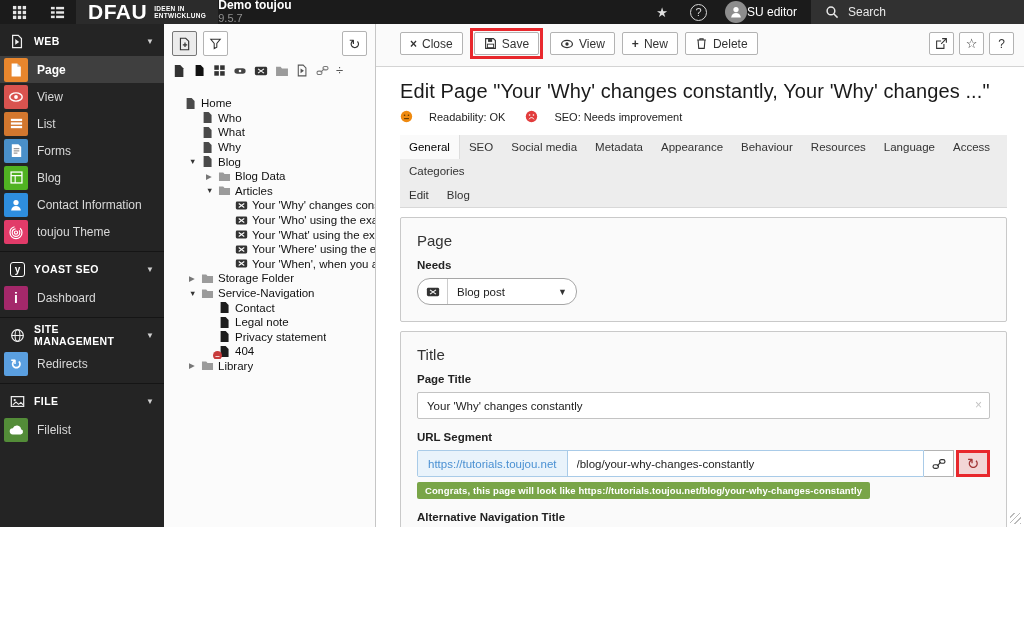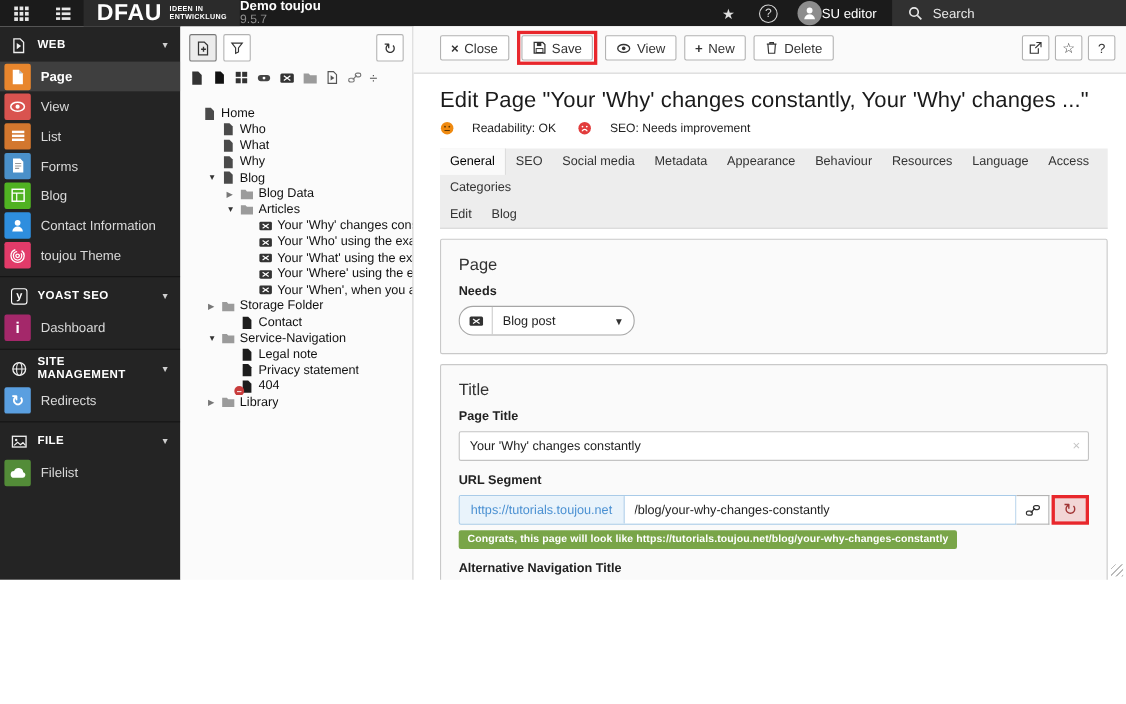--- a/index.html
+++ b/index.html
@@ -612,42 +612,42 @@
           <span class="ticon">
 
             <svg class="gi gi-folder">
               <use href="#s-folder"></use>
             </svg>
 
           </span>
           <span class="tlabel">Storage Folder</span>
         </div>
 
+        <div class="trow" data-depth="1" data-icon="folder" data-exp="open">
+          <span class="caret"></span>
+          <span class="ticon">
+
+            <svg class="gi gi-folder">
+              <use href="#s-folder"></use>
+            </svg>
+
+          </span>
+          <span class="tlabel">Service-Navigation</span>
+        </div>
+
         <div class="trow" data-depth="2" data-icon="doc" data-exp="leaf">
           <span class="caret"></span>
           <span class="ticon">
 
             <svg class="gi gi-doc">
               <use href="#s-doc"></use>
             </svg>
 
           </span>
           <span class="tlabel">Contact</span>
-        </div>
-
-        <div class="trow" data-depth="1" data-icon="folder" data-exp="open">
-          <span class="caret"></span>
-          <span class="ticon">
-
-            <svg class="gi gi-folder">
-              <use href="#s-folder"></use>
-            </svg>
-
-          </span>
-          <span class="tlabel">Service-Navigation</span>
         </div>
 
         <div class="trow" data-depth="2" data-icon="doc" data-exp="leaf">
           <span class="caret"></span>
           <span class="ticon">
 
             <svg class="gi gi-doc">
               <use href="#s-doc"></use>
             </svg>
 

